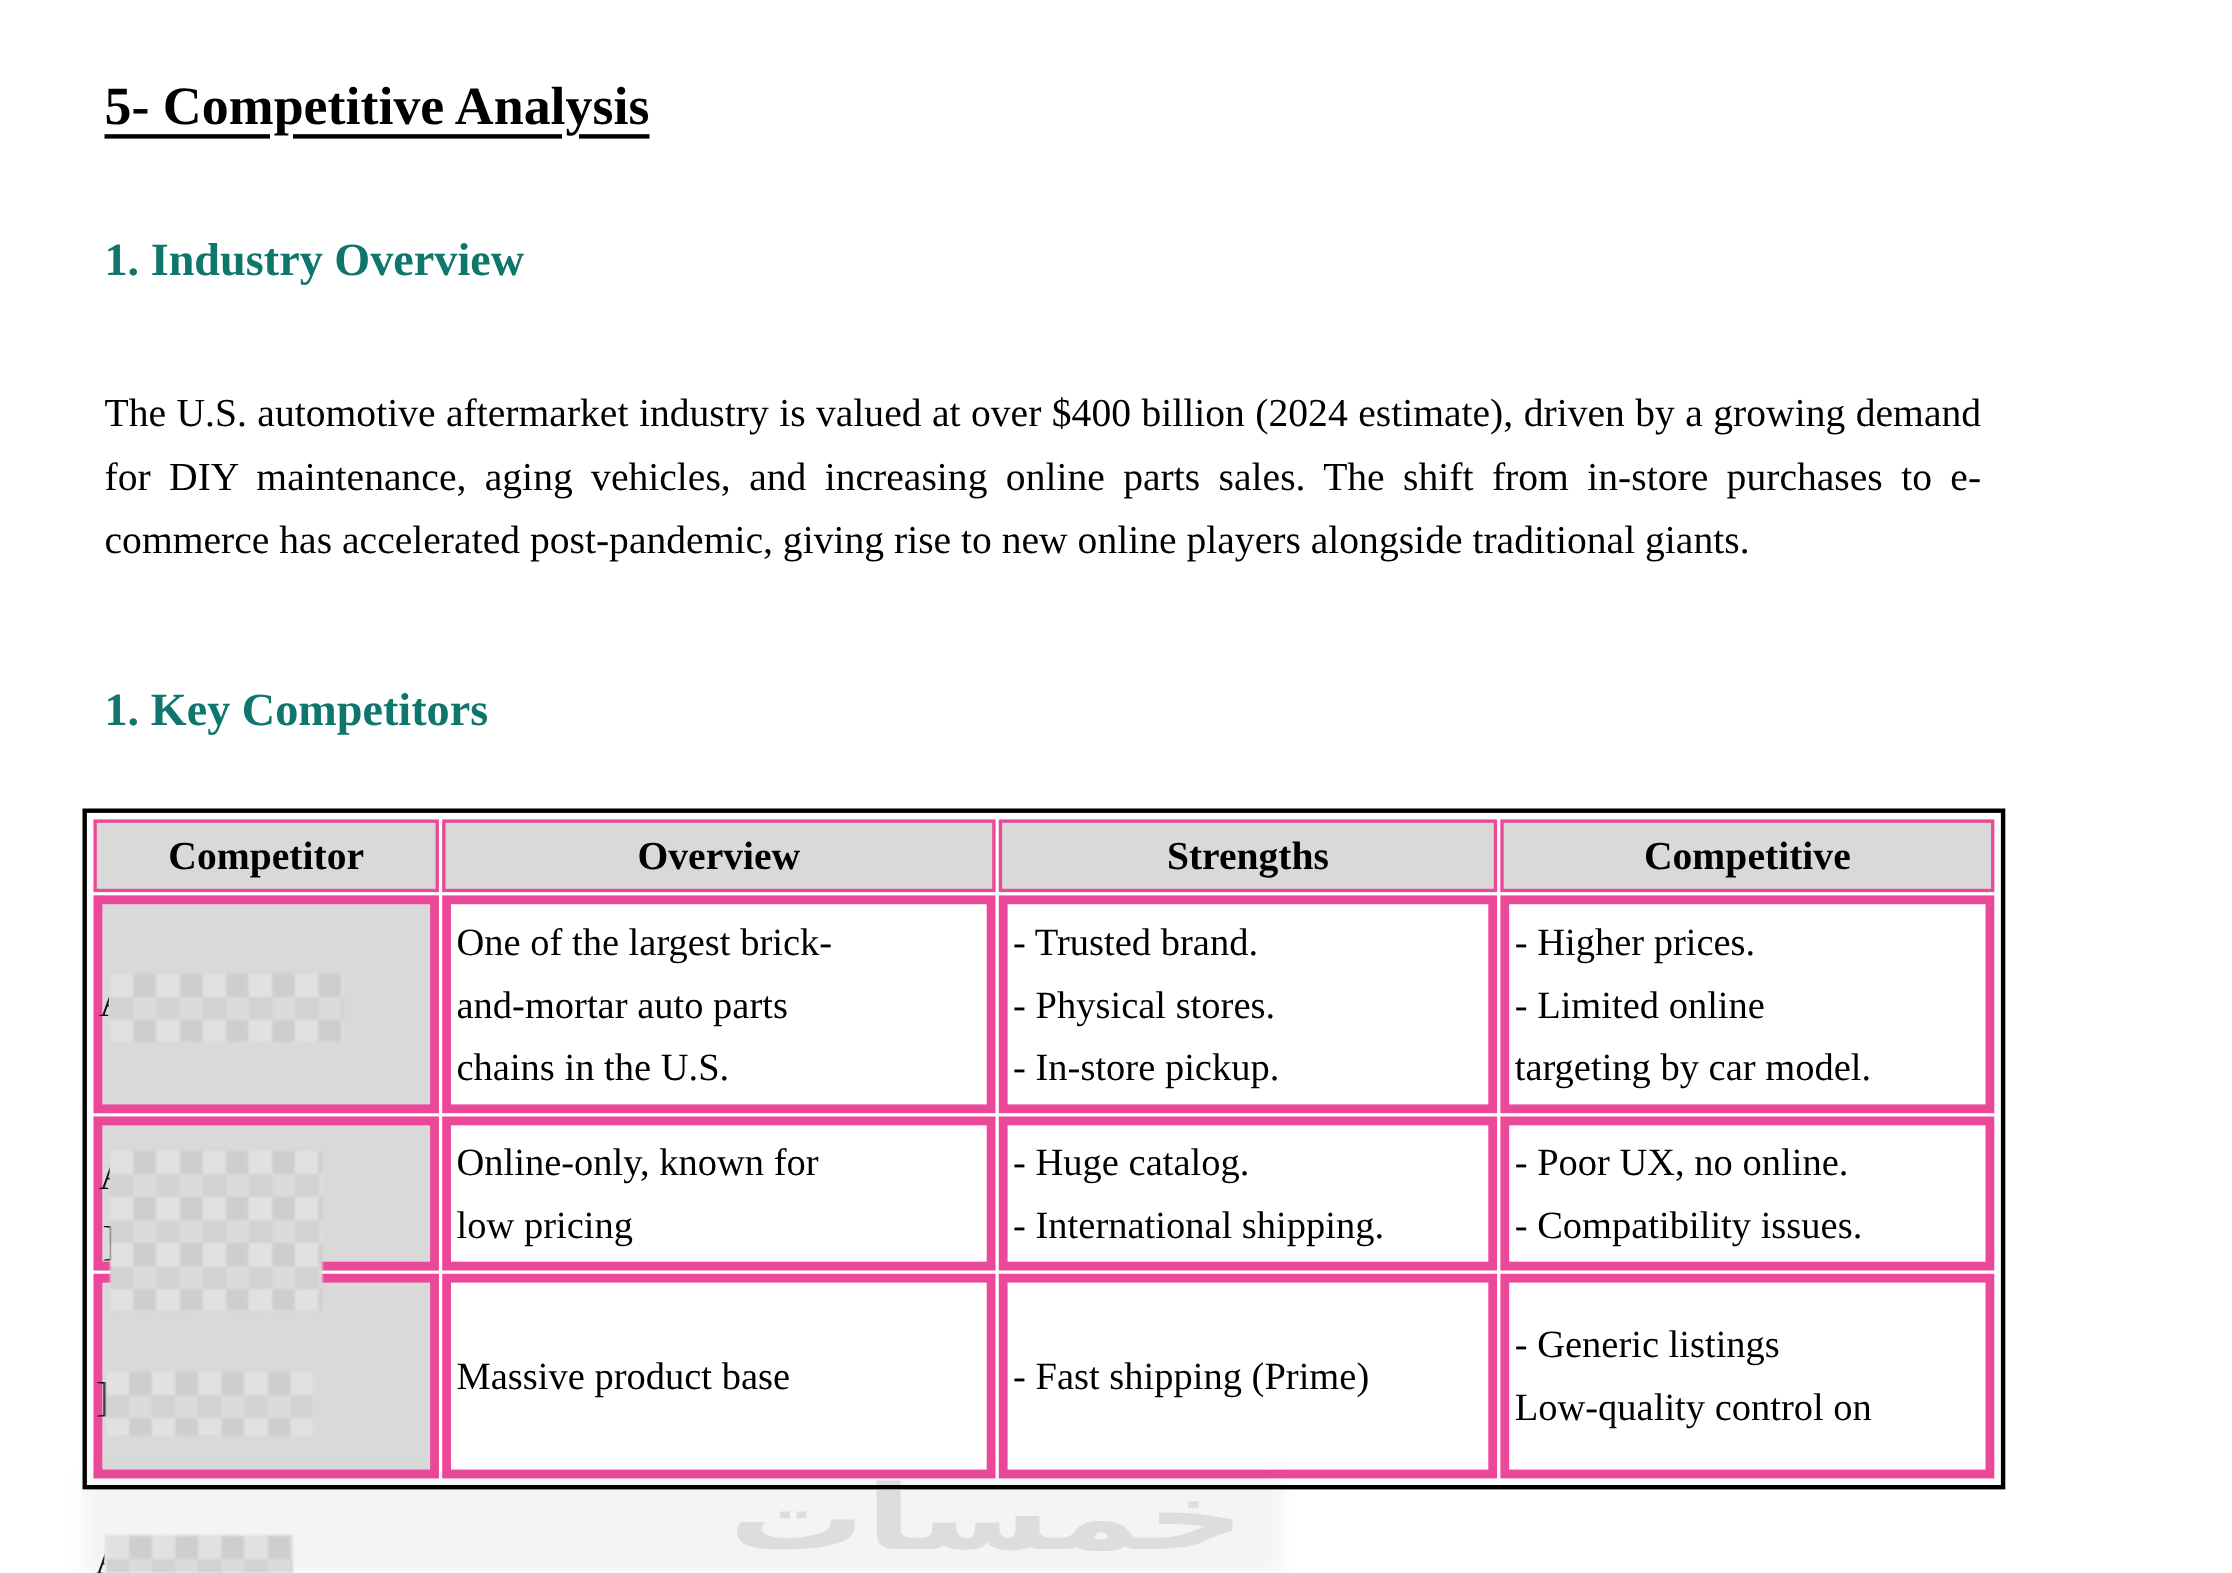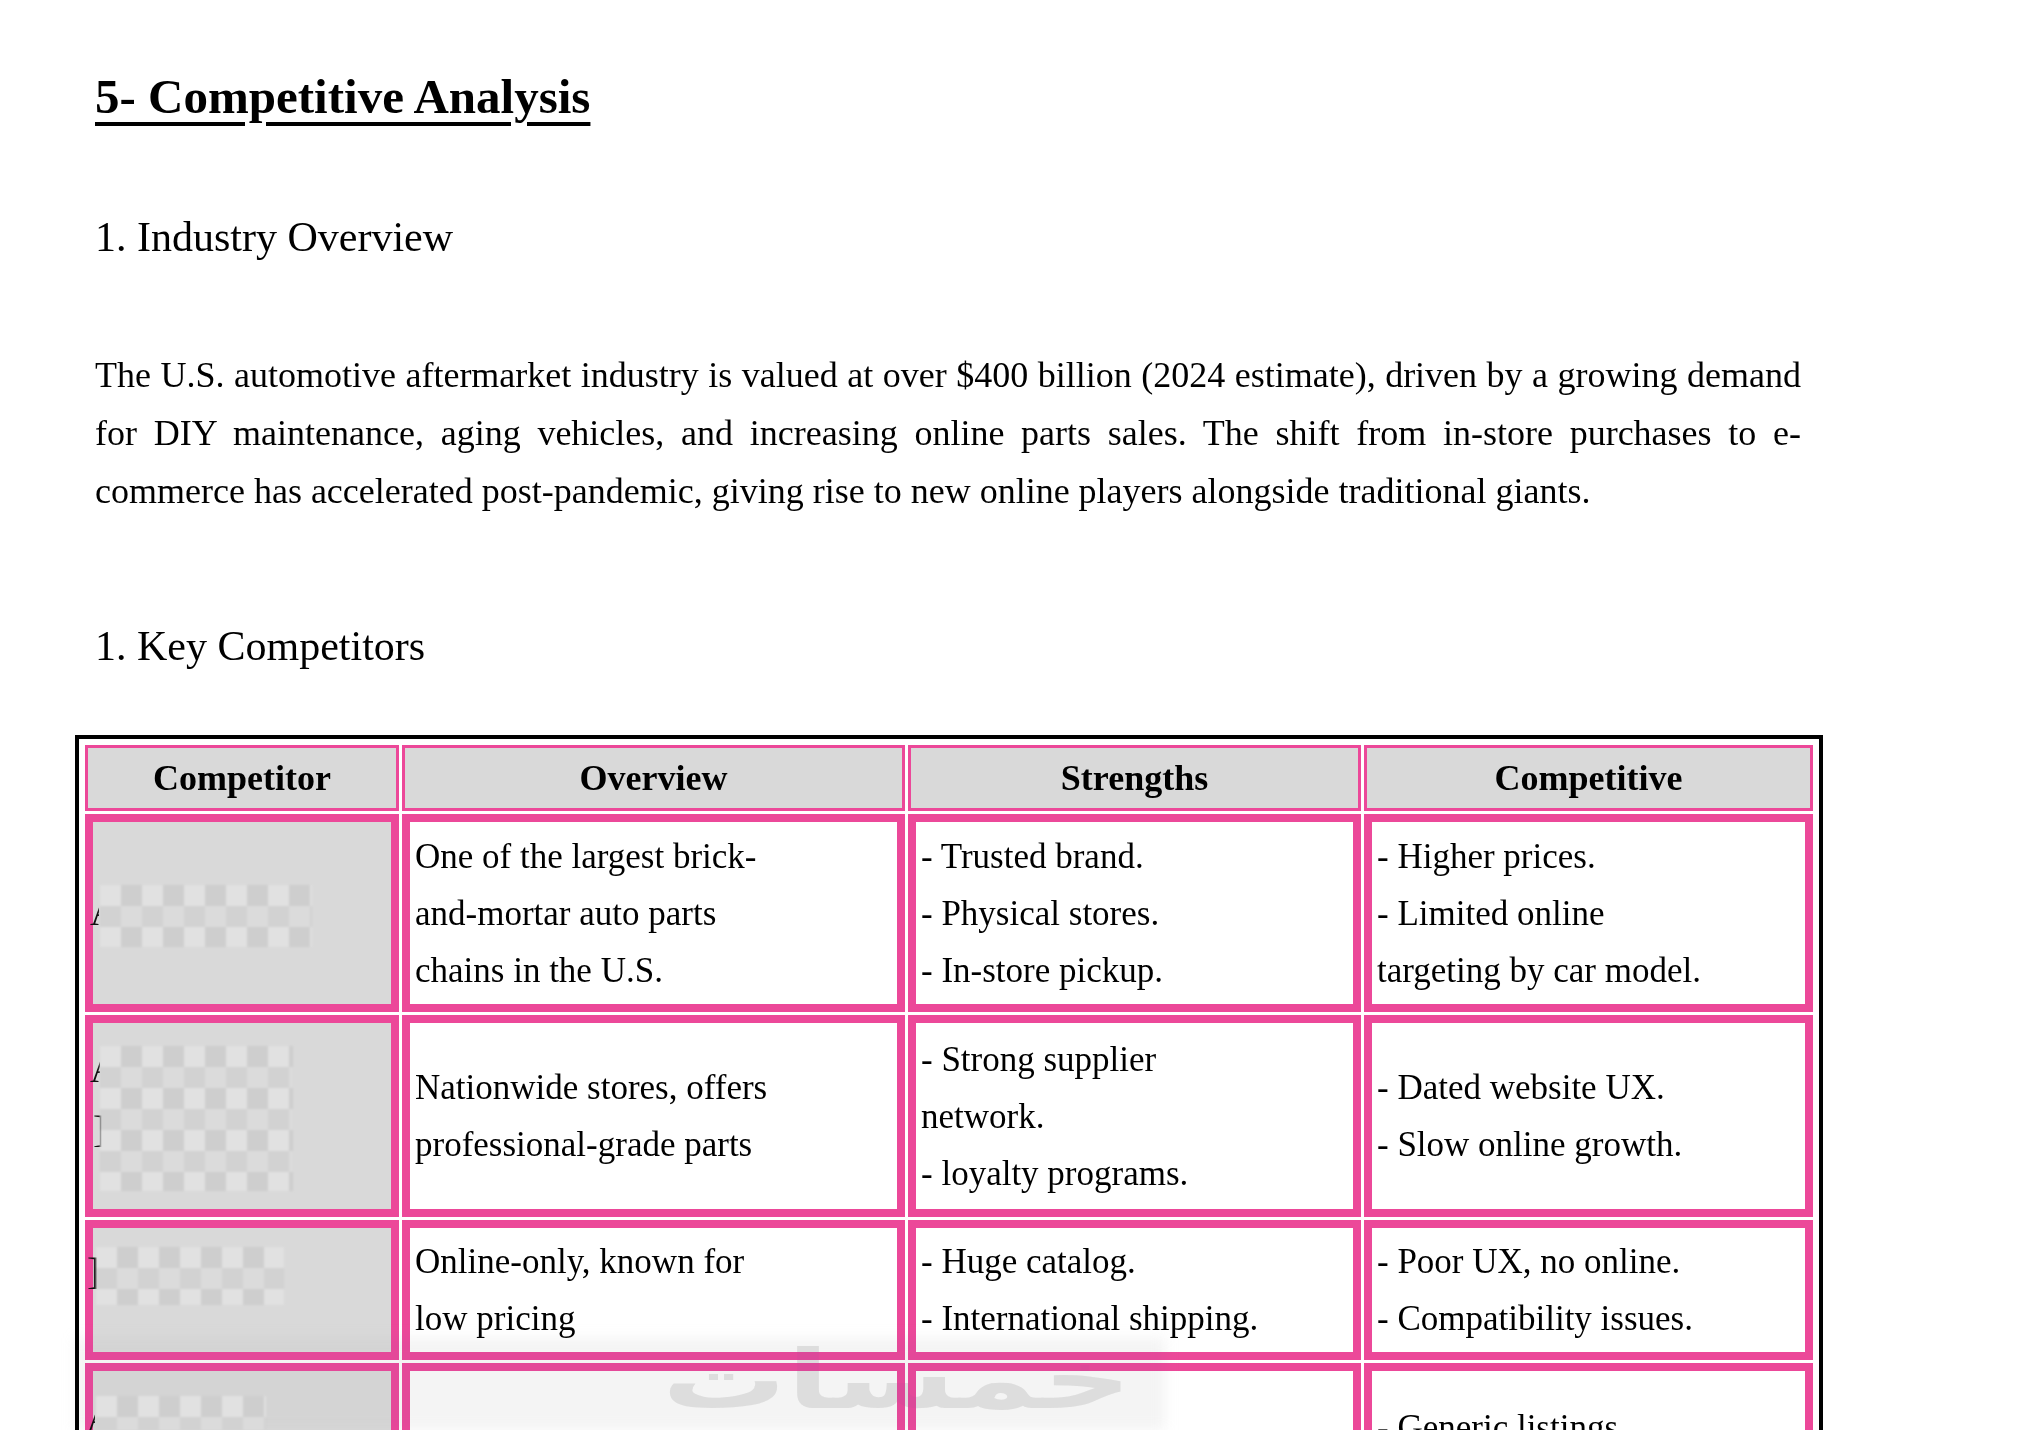--- a/index.html
+++ b/index.html
@@ -16,22 +16,22 @@
   #doc-title{
     left:95px;top:68px;
     font-size:49px;font-weight:bold;
     color:#000000;
     text-decoration:underline;
     text-decoration-thickness:4px;
     text-underline-offset:9px;
   }
   .h2{
     left:95px;
-    font-size:42px;font-weight:normal;
-    color:#000000;
+    font-size:42px;font-weight:bold;
+    color:#0f766e;
   }
   #h2-industry{top:213px;}
   #h2-competitors{top:622px;}
   
   #industry-paragraph{
     left:95px;top:346px;width:1706px;
     font-size:36px;line-height:58px;
     text-align:justify;
   }
   #industry-paragraph b{font-weight:normal;}
@@ -132,30 +132,20 @@
     <td>One of the largest brick-
 and-mortar auto parts
 chains in the U.S.</td>
     <td>- Trusted brand.
 - Physical stores.
 - In-store pickup.</td>
     <td>- Higher prices.
 - Limited online
 targeting by car model.</td>
   </tr>
-  <tr class="row-2">
-    <td class="comp-cell"></td>
-    <td>Nationwide stores, offers
-professional-grade parts</td>
-    <td>- Strong supplier
-network.
-- loyalty programs.</td>
-    <td>- Dated website UX.
-- Slow online growth.</td>
-  </tr>
   <tr class="row-3">
     <td class="comp-cell"></td>
     <td>Online-only, known for
 low pricing</td>
     <td>- Huge catalog.
 - International shipping.</td>
     <td>- Poor UX, no online.
 - Compatibility issues.</td>
   </tr>
   <tr class="row-4">

